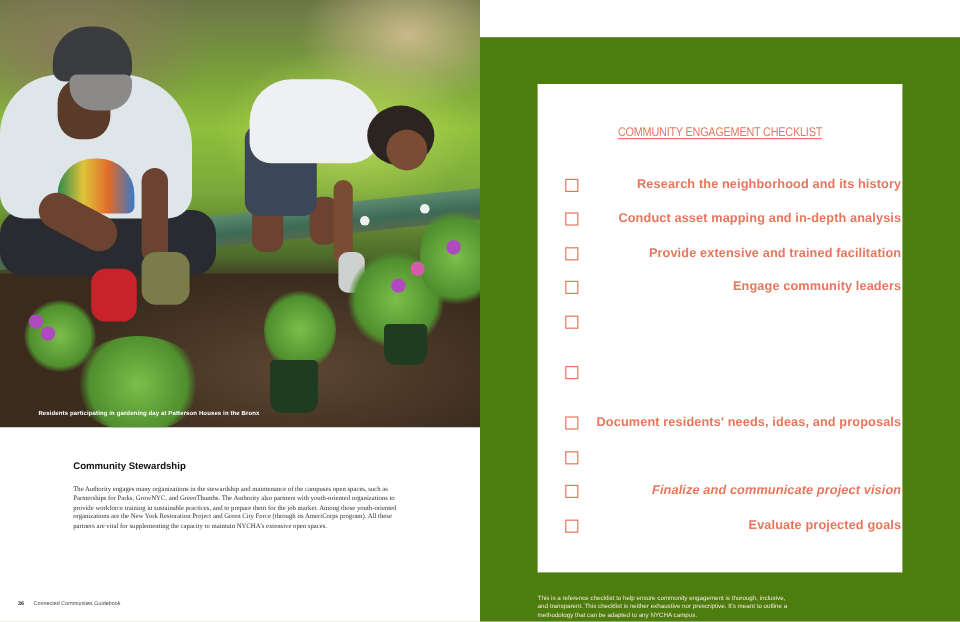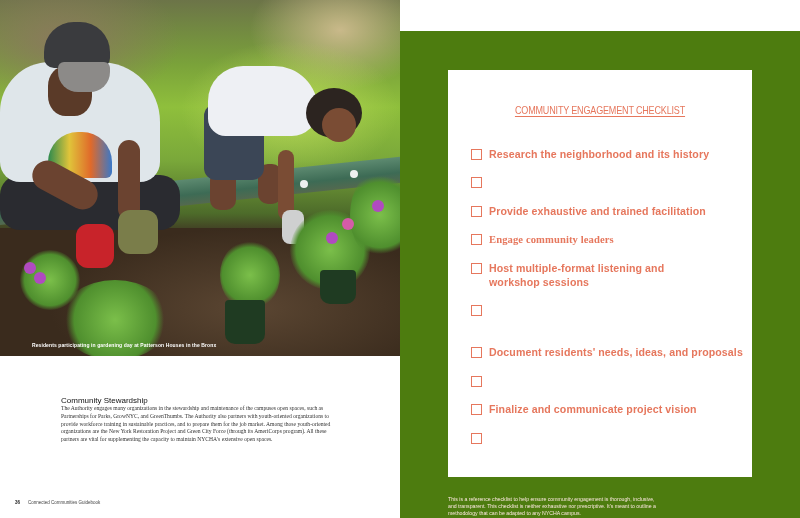--- a/index.html
+++ b/index.html
@@ -46,38 +46,38 @@
     .photo .plant { position: absolute; border-radius: 50%; background: radial-gradient(circle, #7bbf4a 0%, #4f8f2e 60%, rgba(79,143,46,0) 72%); }
     .photo .pot { position: absolute; background: #1f3b22; border-radius: 4px 4px 10px 10px; }
     .photo .flower { position: absolute; width: 12px; height: 12px; border-radius: 50%; background: #b04ac0; }
     .photo .flower.pink { background: #d45ca8; }
     .photo .flower.white { background: #eef0f0; width: 8px; height: 8px; }
     .caption {
       position: absolute; left: 32px; top: 342px; font-size: 5px; font-weight: bold; color: #fff;
       letter-spacing: 0.1px; white-space: nowrap;
     }
 
-    .stew-title { position: absolute; left: 61px; top: 384px; font-size: 8px; font-weight: normal; color: #111; margin-top: 12px; }
+    .stew-title { position: absolute; left: 61px; top: 384px; font-size: 8px; font-weight: bold; color: #111; }
     .stew-body {
       position: absolute; left: 61px; top: 405px; width: 270px;
       font-family: "Liberation Serif", serif; font-size: 5.6px; line-height: 7.8px; color: #333;
     }
     .footer-left { position: absolute; left: 15px; top: 500px; font-size: 4.5px; color: #444; white-space: nowrap; }
     .footer-left .pnum { font-weight: bold; margin-right: 8px; color: #222; }
 
     
     .right-page { position: absolute; left: 400px; top: 0; width: 400px; height: 518px; background: #4d7c0f; margin-top: 31px; }
     .card { position: absolute; left: 48px; top: 39px; width: 304px; height: 407px; background: #fff; }
     .card-title {
       position: absolute; left: 0; top: 34px; width: 100%; text-align: center;
       font-family: "Liberation Sans Narrow", "Liberation Sans", sans-serif; font-size: 10.5px; color: #e6775d;
       text-decoration: underline; text-underline-offset: 1.5px; letter-spacing: -0.2px; transform: scaleX(0.86);
     }
     .checklist { position: absolute; left: 23px; top: 78px; list-style: none; }
-    .check-item { position: absolute; left: 0; display: flex; align-items: flex-start; width: 280px; }
+    .check-item { position: absolute; left: 0; display: flex; align-items: flex-start; width: 280px; justify-content: space-between; }
     .check-box { width: 11px; height: 11px; border: 1.3px solid #e6775d; margin-right: 7px; flex-shrink: 0; margin-top: 1px; background: #fff; }
     .check-label { font-size: 10.6px; font-weight: bold; color: #e6775d; line-height: 13.6px; letter-spacing: 0.1px; }
 
     .note {
       position: absolute; left: 48px; top: 465px; width: 210px;
       font-size: 5.2px; line-height: 6.9px; color: #fde8e0;
     }
     .footer-right { position: absolute; left: 377px; top: 501px; font-size: 4.8px; font-weight: bold; color: #fde8e0; }
   </style>
 </head>
@@ -134,48 +134,49 @@
 <div class="right-page">
   <div class="card">
     <div class="card-title">COMMUNITY ENGAGEMENT CHECKLIST</div>
     <ul class="checklist">
       <li class="check-item" style="top:0px;">
         <span class="check-box"></span>
         <span class="check-label">Research the neighborhood and its history</span>
       </li>
       <li class="check-item" style="top:28px;">
         <span class="check-box"></span>
+        <span class="check-label">Conduct asset mapping and in-depth analysis</span>
       </li>
       <li class="check-item" style="top:57px;">
         <span class="check-box"></span>
-        <span class="check-label">Provide exhaustive and trained facilitation</span>
+        <span class="check-label">Provide extensive and trained facilitation</span>
       </li>
-      <li class="check-item" style="top:85px;font-family:Liberation Serif, serif;">
+      <li class="check-item" style="top:85px;">
         <span class="check-box"></span>
         <span class="check-label">Engage community leaders</span>
       </li>
       <li class="check-item" style="top:114px;">
         <span class="check-box"></span>
-        <span class="check-label" style="width:180px;">Host multiple-format listening and workshop sessions</span>
       </li>
       <li class="check-item" style="top:156px;">
         <span class="check-box"></span>
       </li>
       <li class="check-item" style="top:198px;">
         <span class="check-box"></span>
         <span class="check-label">Document residents' needs, ideas, and proposals</span>
       </li>
       <li class="check-item" style="top:227px;">
         <span class="check-box"></span>
       </li>
-      <li class="check-item" style="top:255px;">
+      <li class="check-item" style="top:255px;font-style:italic;">
         <span class="check-box"></span>
         <span class="check-label">Finalize and communicate project vision</span>
       </li>
       <li class="check-item" style="top:284px;">
         <span class="check-box"></span>
+        <span class="check-label">Evaluate projected goals</span>
       </li>
     </ul>
   </div>
 
   <p class="note">This is a reference checklist to help ensure community engagement is thorough, inclusive, and transparent. This checklist is neither exhaustive nor prescriptive. It's meant to outline a methodology that can be adapted to any NYCHA campus.</p>
   <div class="footer-right">37</div>
 </div>
 
 </body></html>

